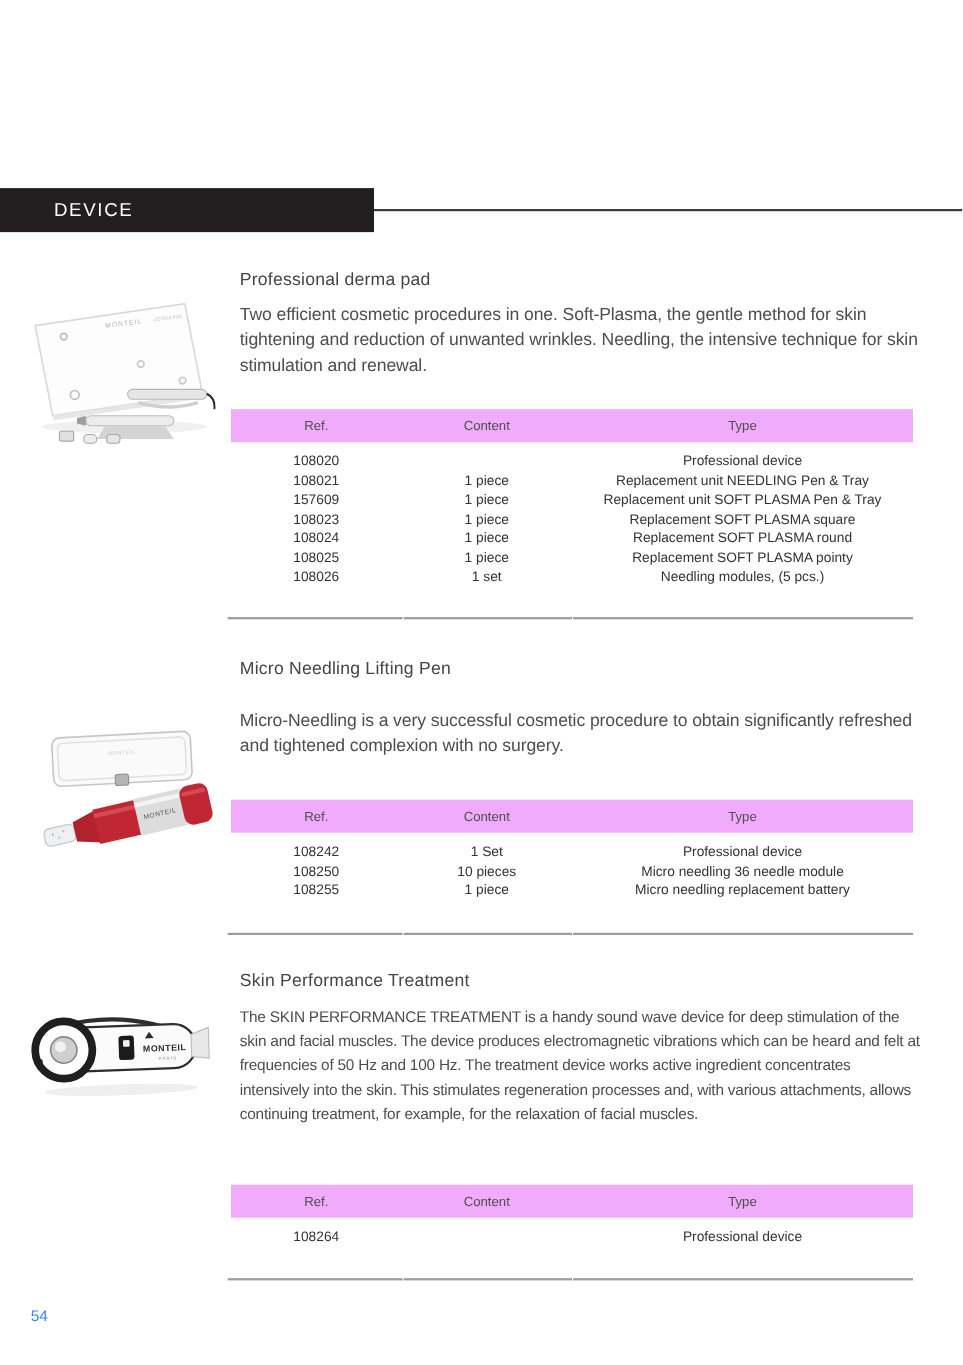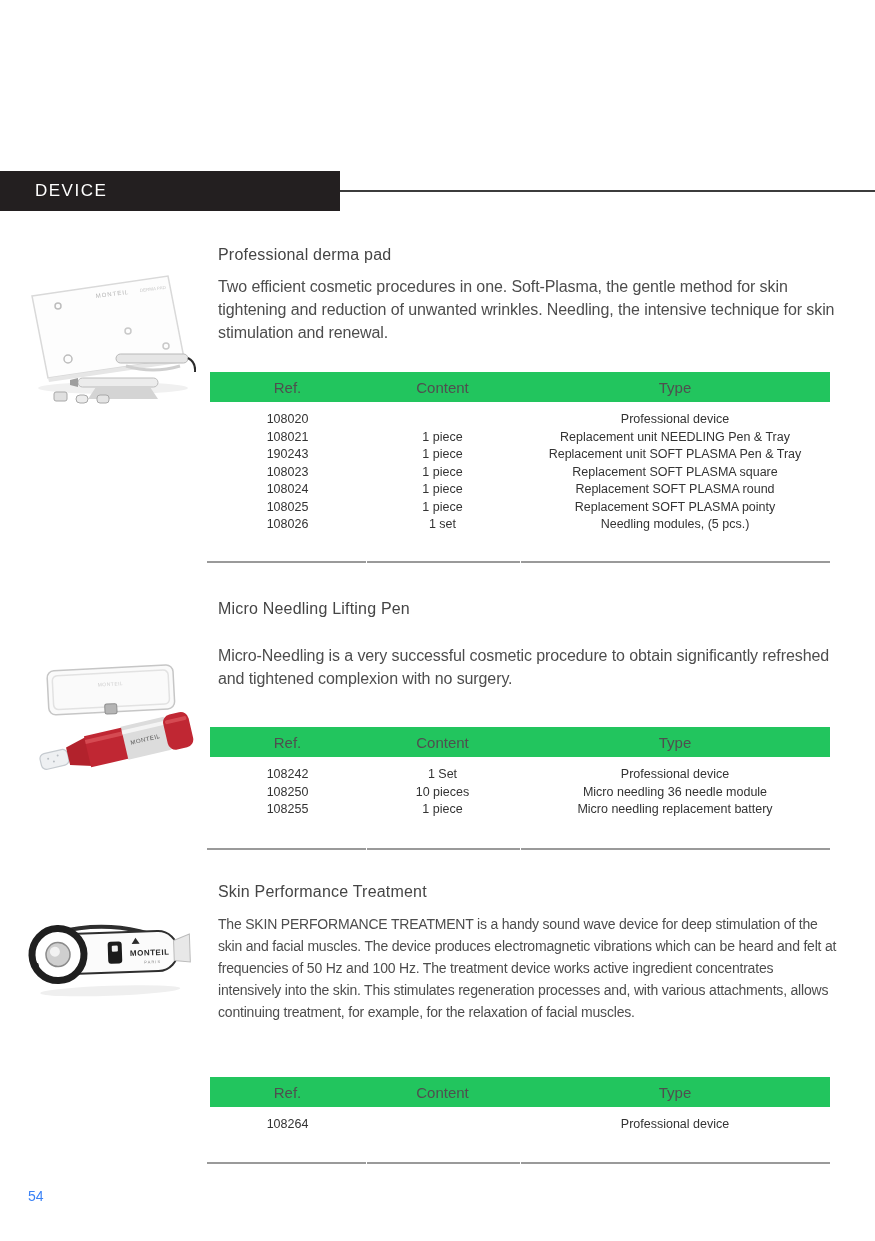--- a/index.html
+++ b/index.html
@@ -10,38 +10,38 @@
     overflow:hidden; margin:0 auto;
   }
 
   
   .banner-bar {
     position:absolute; left:0; top:171px; width:340px; height:40px;
     background:#231f20; display:flex; align-items:center;
   }
   .banner-label {
     color:#ffffff; font-size:17px; font-weight:300; letter-spacing:1.5px;
-    padding-left:35px;
+    padding-left:49px;
   }
   .banner-line {
     position:absolute; left:340px; top:190px; width:535px; height:2px;
     background:#3c3c3c;
   }
 
   
   .sec-title { position:absolute; left:218px; font-size:16px; font-weight:300; color:#454545; letter-spacing:0.2px; }
   .sec-para  { position:absolute; left:218px; width:620px; font-weight:300; color:#4d4d4d; }
   .para-lg   { font-size:16px; line-height:23px; letter-spacing:-0.1px; }
   .para-sm   { font-size:14px; line-height:22px; letter-spacing:-0.2px; }
 
   
   .ptable { position:absolute; left:210px; width:620px; }
   .thead {
-    height:30px; background:#22c55e; display:flex; align-items:center;
-    font-size:15px; color:#4f4f4f; font-weight:300;
+    height:30px; background:#f0abfc; display:flex; align-items:center;
+    font-size:12px; color:#4f4f4f; font-weight:300;
   }
   .tbody { padding-top:9px; }
   .trow { display:flex; line-height:17.5px; font-size:12.5px; color:#333333; font-weight:300; }
   .c1 { width:155px; text-align:center; }
   .c2 { width:155px; text-align:center; }
   .c3 { width:310px; text-align:center; }
   .tdivider {
     position:absolute; left:207px; width:623px; height:2px;
     display:flex; gap:1px;
   }
@@ -100,21 +100,21 @@
           <span class="c1">108020</span>
           <span class="c2"></span>
           <span class="c3">Professional device</span>
         </div>
         <div class="trow">
           <span class="c1">108021</span>
           <span class="c2">1 piece</span>
           <span class="c3">Replacement unit NEEDLING Pen &amp; Tray</span>
         </div>
         <div class="trow">
-          <span class="c1">190243</span>
+          <span class="c1">157609</span>
           <span class="c2">1 piece</span>
           <span class="c3">Replacement unit SOFT PLASMA Pen &amp; Tray</span>
         </div>
         <div class="trow">
           <span class="c1">108023</span>
           <span class="c2">1 piece</span>
           <span class="c3">Replacement SOFT PLASMA square</span>
         </div>
         <div class="trow">
           <span class="c1">108024</span>

